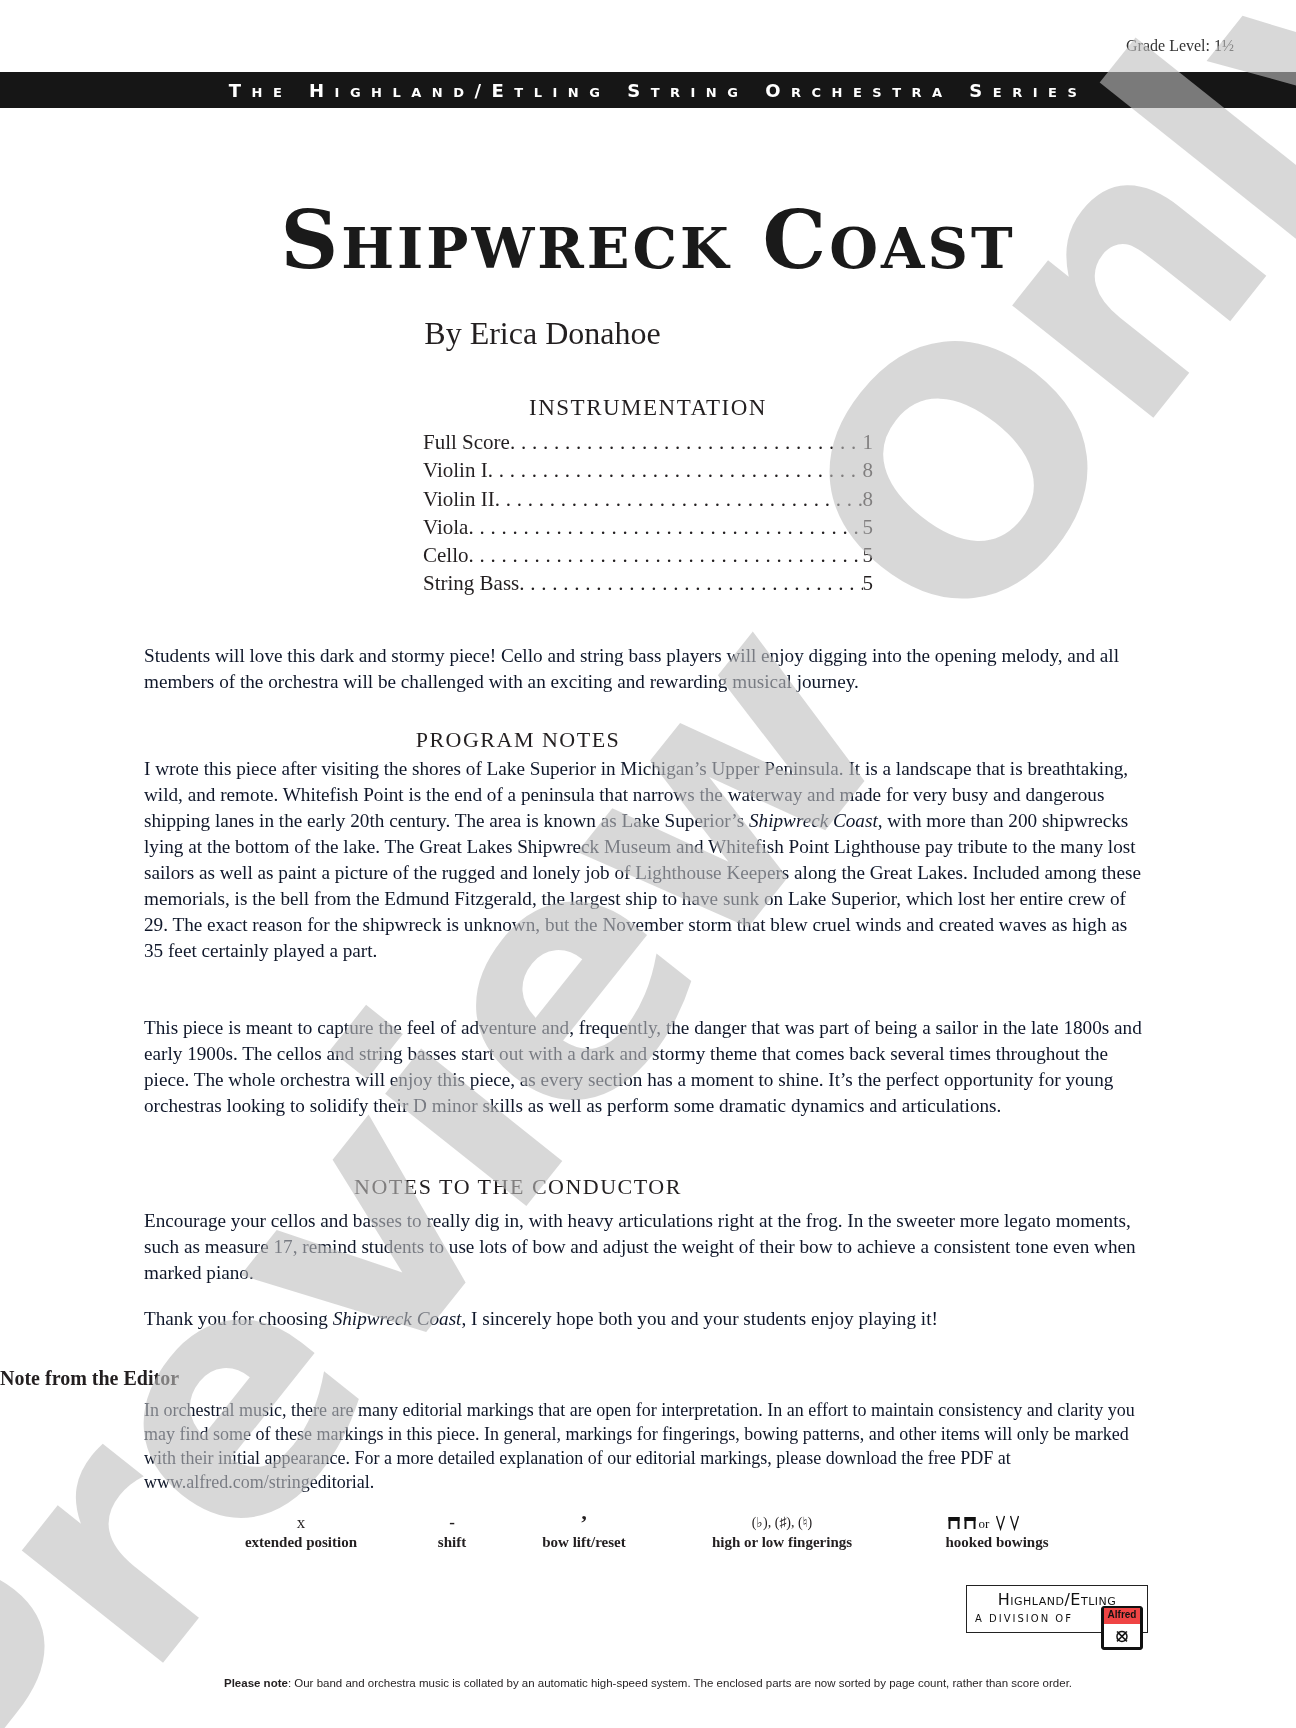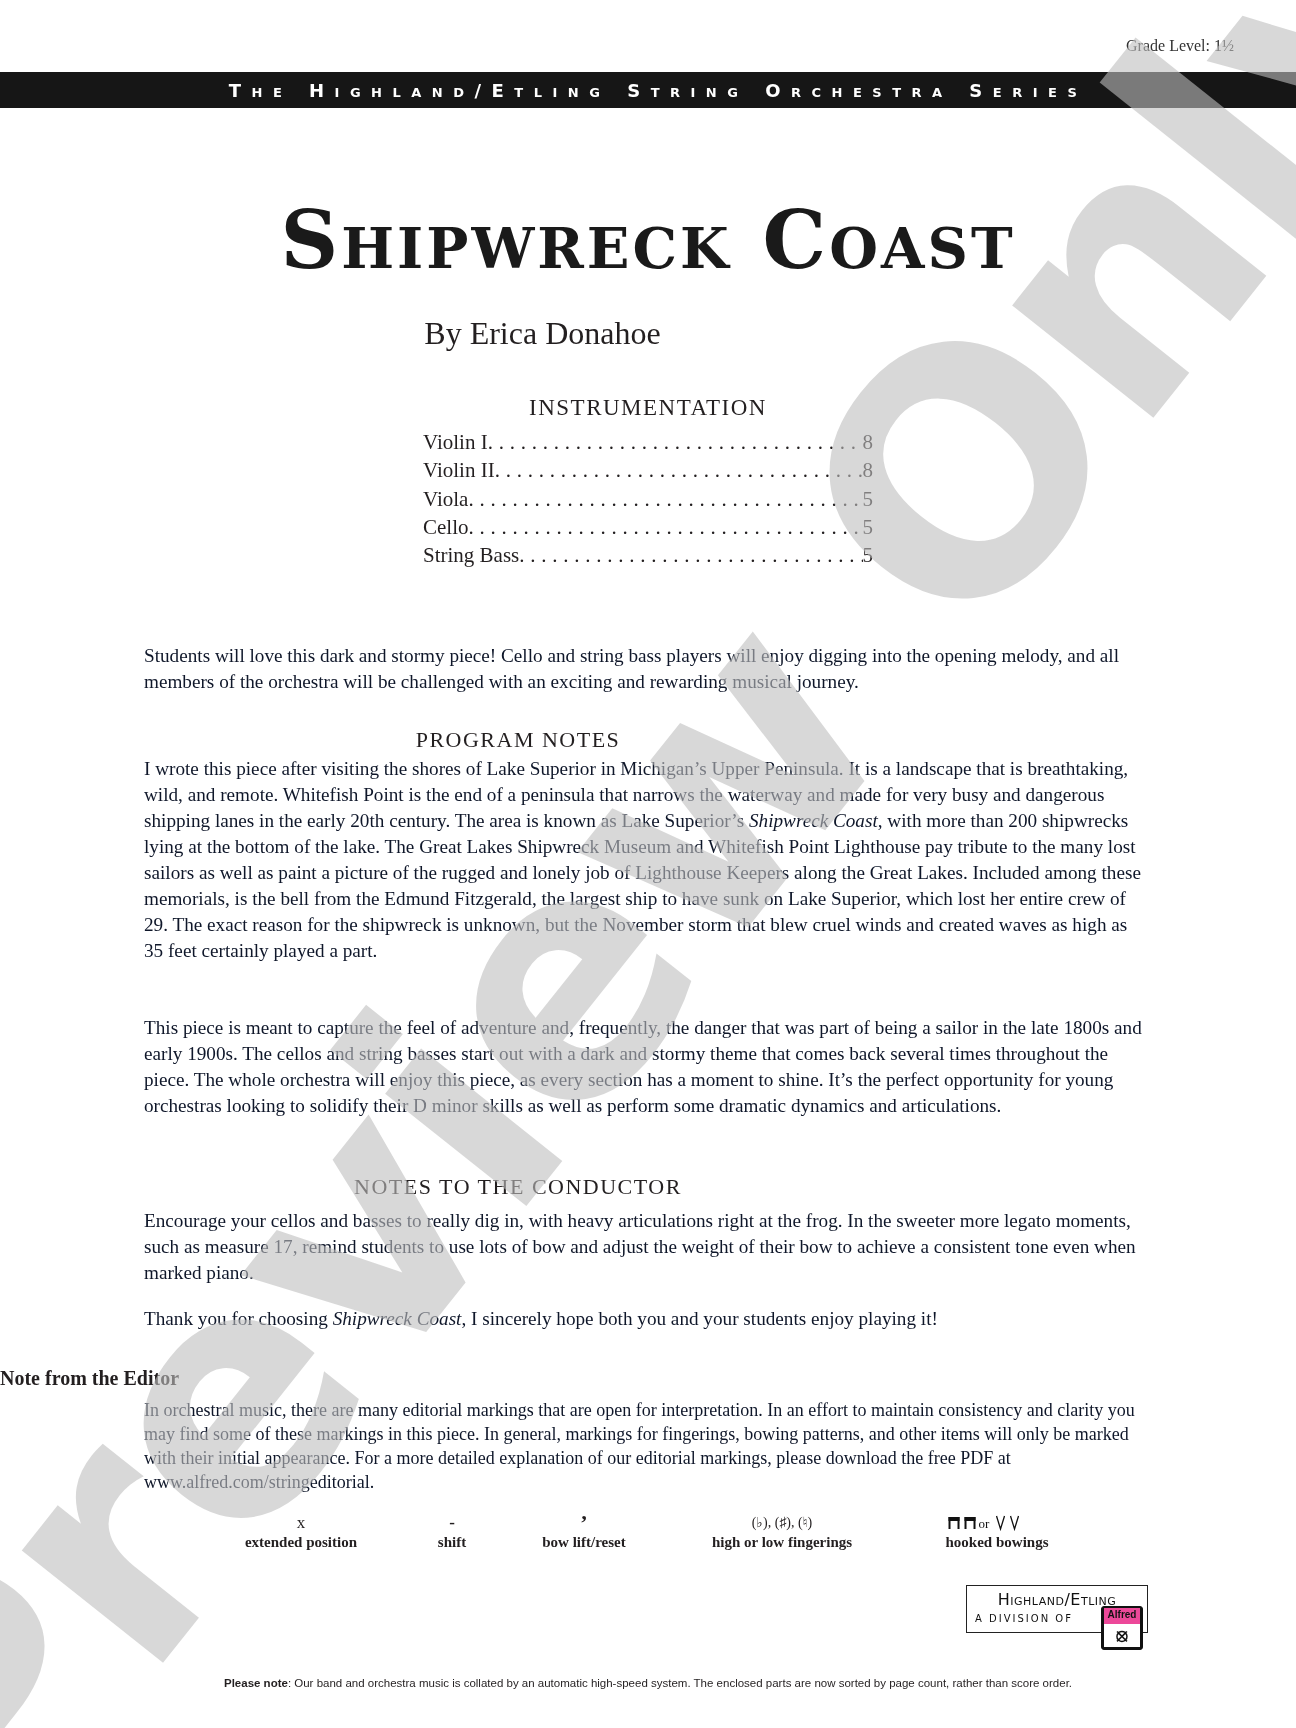--- a/index.html
+++ b/index.html
@@ -21,41 +21,46 @@
   .section-head { position: absolute; left: 0; width: 1036px; text-align: center; font-size: 22px; letter-spacing: 1.5px; }
   .editor-head { position: absolute; left: 0; width: 1296px; text-align: left; font-size: 20px; font-weight: bold; }
   .markings { position: absolute; top: 1512px; left: 0; width: 1296px; height: 60px; }
   .mark { position: absolute; text-align: center; transform: translateX(-50%); }
   .mark .sym { font-size: 17px; line-height: 22px; height: 22px; }
   .mark .lbl { font-size: 15px; font-weight: bold; white-space: nowrap; }
   .logo { position: absolute; top: 1585px; left: 966px; width: 180px; height: 46px; border: 1.5px solid #222; border-radius: 0; background: #fff; font-family: "DejaVu Sans", sans-serif; }
   .logo .l1 { position: absolute; top: 4px; left: 0; width: 100%; text-align: center; font-size: 16px; letter-spacing: 0.5px; color: #111; font-variant: small-caps; }
   .logo .l2 { position: absolute; top: 27px; left: 8px; font-size: 10px; letter-spacing: 2px; color: #111; }
   .alfred { position: absolute; top: 20px; right: 4px; width: 40px; height: 42px; background: #111; border: 1.5px solid #111; border-radius: 3px; }
-  .alfred .a-txt { position: absolute; top: 1px; left: 2px; right: 2px; height: 28px; background: #ec4899; color: #111; font-size: 10px; font-weight: bold; text-align: center; line-height: 14px; font-family: "Liberation Sans", sans-serif; }
+  .alfred .a-txt { position: absolute; top: 1px; left: 2px; right: 2px; height: 28px; background: #ef4444; color: #111; font-size: 10px; font-weight: bold; text-align: center; line-height: 14px; font-family: "Liberation Sans", sans-serif; }
   .alfred .a-glyph { position: absolute; top: 17px; left: 2px; right: 2px; bottom: 2px; background: #fff; color: #111; font-size: 18px; font-weight: bold; text-align: center; line-height: 22px; }
   .footer-note { position: absolute; top: 1677px; left: 0; width: 1296px; text-align: center; font-family: "Liberation Sans", sans-serif; font-size: 11.5px; color: #231f20; }
   .footer-note b { font-weight: bold; }
   .watermark { position: absolute; left: 648px; top: 870px; transform: translate(-50%, -50%) rotate(-51.5deg); font-family: "DejaVu Sans", sans-serif; font-weight: bold; font-size: 330px; color: rgba(190,190,190,0.6); white-space: nowrap; pointer-events: none; letter-spacing: -6px; line-height: 1; z-index: 5; }
   .italic { font-style: italic; }
 </style>
 </head>
 <body>
 
 <div class="grade">Grade Level: 1½</div>
 
 <div class="series-bar">
   <span>The Highland/Etling String Orchestra Series</span>
 </div>
 
 <div class="title">Shipwreck Coast</div>
 <div class="byline">By Erica Donahoe</div>
 
 <div class="instr-head">INSTRUMENTATION</div>
 <div class="instr-list">
+  <div class="instr-row">
+      <span class="name">Full Score</span>
+      <span class="dots"></span>
+      <span class="count">1</span>
+    </div>
   <div class="instr-row">
       <span class="name">Violin I</span>
       <span class="dots"></span>
       <span class="count">8</span>
     </div>
   <div class="instr-row">
       <span class="name">Violin II</span>
       <span class="dots"></span>
       <span class="count">8</span>
     </div>

